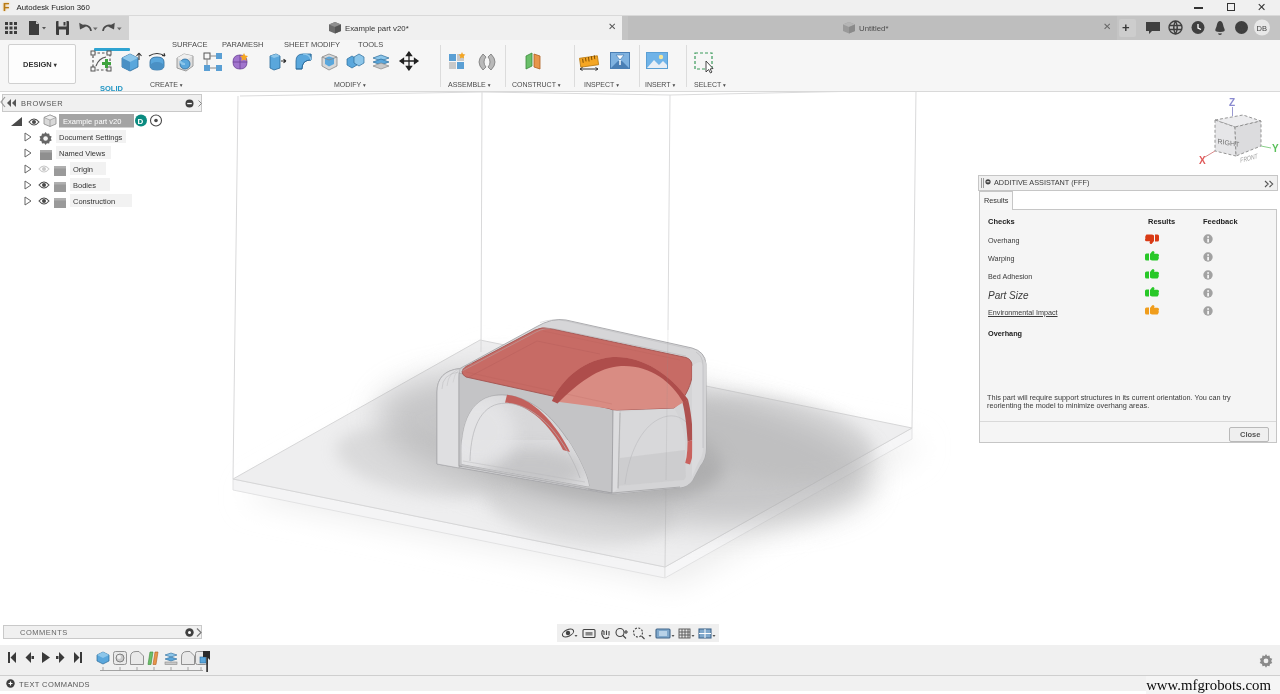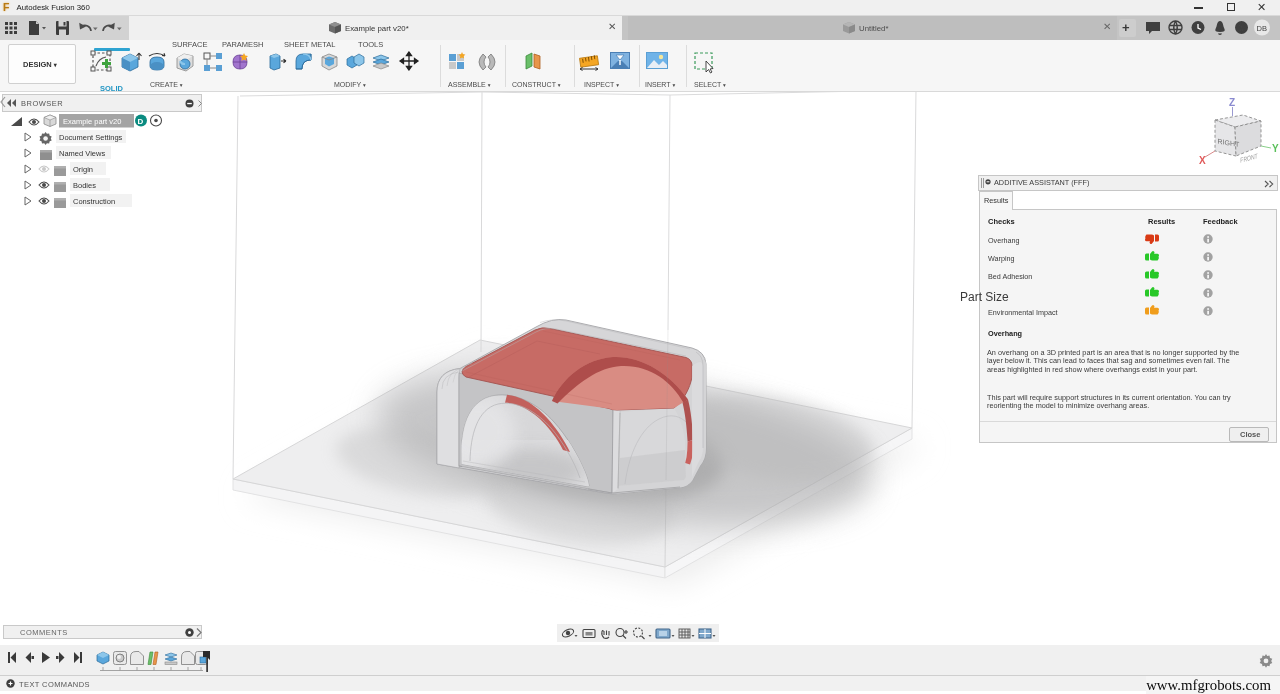--- a/index.html
+++ b/index.html
@@ -192,21 +192,21 @@
 </svg>
 
 <div class="abs" id="toolbar" style="left:0;top:40px;width:1280px;height:52px;background:#f6f6f6;border-bottom:1px solid #d9d9d9;"></div>
 <div class="abs" style="left:8px;top:44px;width:68px;height:40px;background:#fdfdfd;border:1px solid #d0d0d0;border-radius:2px;"></div>
 <div class="abs" style="left:23px;top:60px;font-size:7.5px;font-weight:bold;color:#333;">DESIGN <span style="font-size:6px;">▾</span></div>
 
 <div class="abs" style="left:100px;top:40px;font-size:7.5px;font-weight:bold;color:#2196c4;margin-top:44px;">SOLID</div>
 <div class="abs" style="left:94px;top:48px;width:36px;height:2.5px;background:#2ea3d1;border-radius:1px;"></div>
 <div class="abs" style="left:152px;top:40px;font-size:7.5px;color:#4a4a4a;padding-left:20px;">SURFACE</div>
 <div class="abs" style="left:214px;top:40px;font-size:7.5px;color:#4a4a4a;padding-left:8px;">PARAMESH</div>
-<div class="abs" style="left:284px;top:40px;font-size:7.5px;color:#4a4a4a;">SHEET METAL</div>
+<div class="abs" style="left:284px;top:40px;font-size:7.5px;color:#4a4a4a;">SHEET MODIFY</div>
 <div class="abs" style="left:358px;top:40px;font-size:7.5px;color:#4a4a4a;">TOOLS</div>
 
 <div class="abs" style="left:150px;top:81px;font-size:7px;color:#4a4a4a;">CREATE <span style="font-size:5.5px;">▾</span></div>
 <div class="abs" style="left:334px;top:81px;font-size:7px;color:#4a4a4a;">MODIFY <span style="font-size:5.5px;">▾</span></div>
 <div class="abs" style="left:448px;top:81px;font-size:7px;color:#4a4a4a;">ASSEMBLE <span style="font-size:5.5px;">▾</span></div>
 <div class="abs" style="left:512px;top:81px;font-size:7px;color:#4a4a4a;">CONSTRUCT <span style="font-size:5.5px;">▾</span></div>
 <div class="abs" style="left:584px;top:81px;font-size:7px;color:#4a4a4a;">INSPECT <span style="font-size:5.5px;">▾</span></div>
 <div class="abs" style="left:645px;top:81px;font-size:7px;color:#4a4a4a;">INSERT <span style="font-size:5.5px;">▾</span></div>
 <div class="abs" style="left:694px;top:81px;font-size:7px;color:#4a4a4a;">SELECT <span style="font-size:5.5px;">▾</span></div>
 
@@ -444,22 +444,22 @@
 <div class="abs" style="left:984px;top:196px;font-size:7.3px;color:#333;z-index:4;">Results</div>
 
 <div class="abs" style="left:979px;top:209px;width:298px;height:234px;background:#f5f5f5;border:1px solid #c6c6c6;"></div>
 <div class="abs" style="left:980px;top:421px;width:296px;height:1px;background:#d9d9d9;"></div>
 <div class="abs" style="left:988px;top:216.5px;font-size:7.5px;font-weight:bold;color:#222;">Checks</div>
 <div class="abs" style="left:1148px;top:216.5px;font-size:7.5px;font-weight:bold;color:#222;">Results</div>
 <div class="abs" style="left:1203px;top:216.5px;font-size:7.5px;font-weight:bold;color:#222;">Feedback</div>
 <div class="abs" style="left:988px;top:235.5px;font-size:7.2px;color:#3a3a3a;">Overhang</div>
 <div class="abs" style="left:988px;top:253.5px;font-size:7.2px;color:#3a3a3a;">Warping</div>
 <div class="abs" style="left:988px;top:271.5px;font-size:7.2px;color:#3a3a3a;">Bed Adhesion</div>
-<div class="abs" style="left:960px;top:289.5px;font-size:12px;color:#3a3a3a;">Part Size</div>
-<div class="abs" style="left:988px;top:307.5px;font-size:7.2px;color:#3a3a3a;">Environmental Impact</div>
+<div class="abs" style="left:988px;top:289.5px;font-size:10px;color:#3a3a3a;font-style:italic;">Part Size</div>
+<div class="abs" style="left:988px;top:307.5px;font-size:7.2px;color:#3a3a3a;text-decoration:underline;">Environmental Impact</div>
 <svg class="abs" style="left:1144px;top:232px;" width="16" height="90" viewBox="0 0 16 90">
   <g transform="translate(1,1) rotate(180 7 5.5)">
         <path d="M0,4 Q0,2.5 1.5,2.5 L4,2.5 L4,9.5 L1.5,9.5 Q0,9.5 0,8 Z M5,3 L7,0.5 Q8,-0.5 9,0.5 Q10,1.5 9,2.8 L12.5,2.8 Q14,2.8 14,4.3 Q14,5 13.5,5.4 Q14,6 13.7,6.8 Q14,7.5 13.3,8.2 Q13.3,9.5 12,9.5 L7.5,9.5 Q6,9.5 5,8.5 Z" fill="#d93a15"></path>
       </g>
   <g transform="translate(1,19)">
         <path d="M0,4 Q0,2.5 1.5,2.5 L4,2.5 L4,9.5 L1.5,9.5 Q0,9.5 0,8 Z M5,3 L7,0.5 Q8,-0.5 9,0.5 Q10,1.5 9,2.8 L12.5,2.8 Q14,2.8 14,4.3 Q14,5 13.5,5.4 Q14,6 13.7,6.8 Q14,7.5 13.3,8.2 Q13.3,9.5 12,9.5 L7.5,9.5 Q6,9.5 5,8.5 Z" fill="#28c828"></path>
       </g>
   <g transform="translate(1,37)">
         <path d="M0,4 Q0,2.5 1.5,2.5 L4,2.5 L4,9.5 L1.5,9.5 Q0,9.5 0,8 Z M5,3 L7,0.5 Q8,-0.5 9,0.5 Q10,1.5 9,2.8 L12.5,2.8 Q14,2.8 14,4.3 Q14,5 13.5,5.4 Q14,6 13.7,6.8 Q14,7.5 13.3,8.2 Q13.3,9.5 12,9.5 L7.5,9.5 Q6,9.5 5,8.5 Z" fill="#28c828"></path>
       </g>
@@ -485,21 +485,20 @@
         <rect x="4.3" y="22.8" width="1.6" height="3.6"></rect>
   <rect x="4.3" y="38.2" width="1.6" height="1.6"></rect>
         <rect x="4.3" y="40.8" width="1.6" height="3.6"></rect>
   <rect x="4.3" y="56.2" width="1.6" height="1.6"></rect>
         <rect x="4.3" y="58.8" width="1.6" height="3.6"></rect>
   <rect x="4.3" y="74.2" width="1.6" height="1.6"></rect>
         <rect x="4.3" y="76.8" width="1.6" height="3.6"></rect>
       </g>
 </svg>
 <div class="abs" style="left:988px;top:329px;font-size:7.3px;font-weight:bold;color:#222;">Overhang</div>
-<div class="abs" style="left:987px;top:348.5px;width:290px;font-size:7.3px;color:#3a3a3a;line-height:8.7px;white-space:nowrap;">An overhang on a 3D printed part is an area that is no longer supported by the<br>layer below it. This can lead to faces that sag and sometimes even fail. The<br>areas highlighted in red show where overhangs exist in your part.</div>
 <div class="abs" style="left:987px;top:393.5px;width:290px;font-size:7.3px;color:#3a3a3a;line-height:8.7px;white-space:nowrap;">This part will require support structures in its current orientation. You can try<br>reorienting the model to minimize overhang areas.</div>
 <div class="abs" style="left:1229px;top:427px;width:40px;height:15px;background:#efefef;border:1px solid #b9b9b9;border-radius:2px;"></div>
 <div class="abs" style="left:1240px;top:430px;font-size:7.5px;font-weight:bold;color:#555;">Close</div>
 
 <div class="abs" style="left:3px;top:625px;width:199px;height:14px;background:#f0f0f0;border:1px solid #c9c9c9;"></div>
 <div class="abs" style="left:20px;top:627.5px;font-size:7.5px;color:#666;letter-spacing:0.5px;">COMMENTS</div>
 <svg class="abs" style="left:185px;top:628px;" width="18" height="9" viewBox="0 0 18 9">
       <circle cx="4.5" cy="4.5" r="4.2" fill="#3f3f3f"></circle>
       <circle cx="4.5" cy="4.5" r="1.5" fill="#fff"></circle>
       <path d="M12,0.5 L16,4.5 L12,8.5" fill="none" stroke="#777" stroke-width="1.2"></path>

